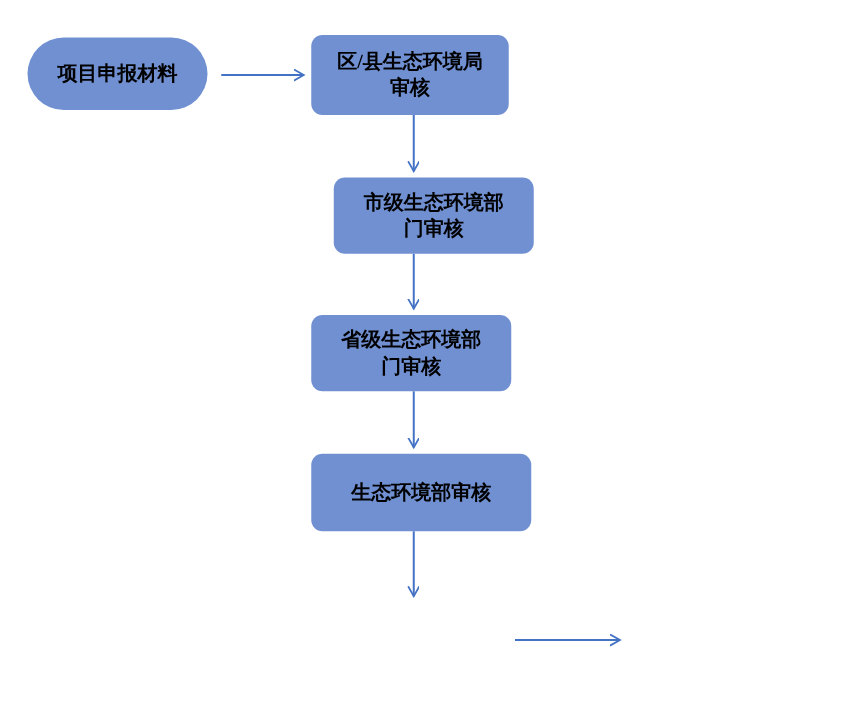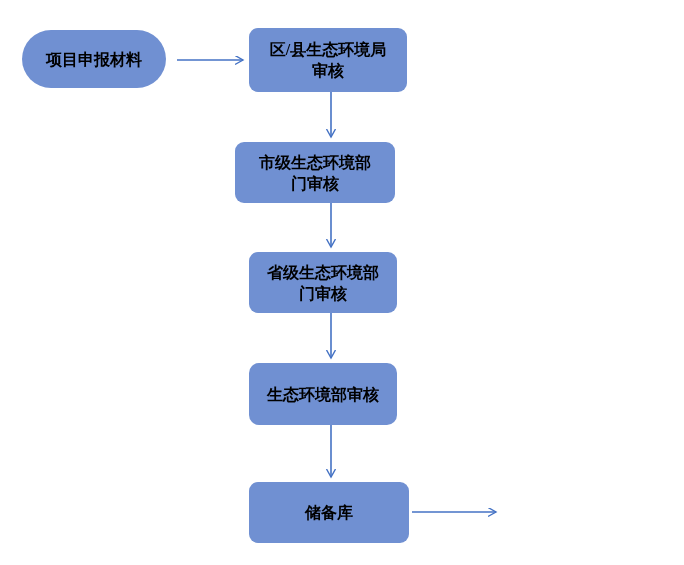--- a/index.html
+++ b/index.html
@@ -28,23 +28,23 @@
     font-weight:bold;
     font-size:16px;
     line-height:21px;
     white-space:pre-line;
     box-sizing:border-box;
     padding:2px 6px;
   }
   
   .n-materials       {left:22px;  top:30px;  width:144px; height:58px;border-radius:29px;}
   .n-district-review {left:249px; top:28px;  width:158px; height:64px;}
-  .n-city-review     {left:235px; top:142px; width:160px; height:61px;}
-  .n-province-review {left:249px; top:252px; width:148px; height:61px;}
-  .n-ministry-review {left:249px; top:363px; width:148px; height:62px;border-radius:10px;}
+  .n-city-review     {left:267px; top:142px; width:160px; height:61px;}
+  .n-province-review {left:249px; top:252px; width:160px; height:61px;}
+  .n-ministry-review {left:249px; top:363px; width:176px; height:62px;}
   .n-reserve         {left:249px; top:482px; width:160px; height:61px;}
   .n-implementation  {left:502px; top:485px; width:143px; height:58px;}
 </style>
 </head>
 <body>
 
 <div class="canvas">
 
   <svg class="edges" viewBox="0 0 684 565" xmlns="http://www.w3.org/2000/svg">
     <defs>
@@ -66,16 +66,15 @@
 审核</div>
 
   <div class="node n-city-review">市级生态环境部
 门审核</div>
 
   <div class="node n-province-review">省级生态环境部
 门审核</div>
 
   <div class="node n-ministry-review">生态环境部审核</div>
 
-  <div class="node n-reserve">储备库</div>
 
 
 </div>
 
 </body></html>

